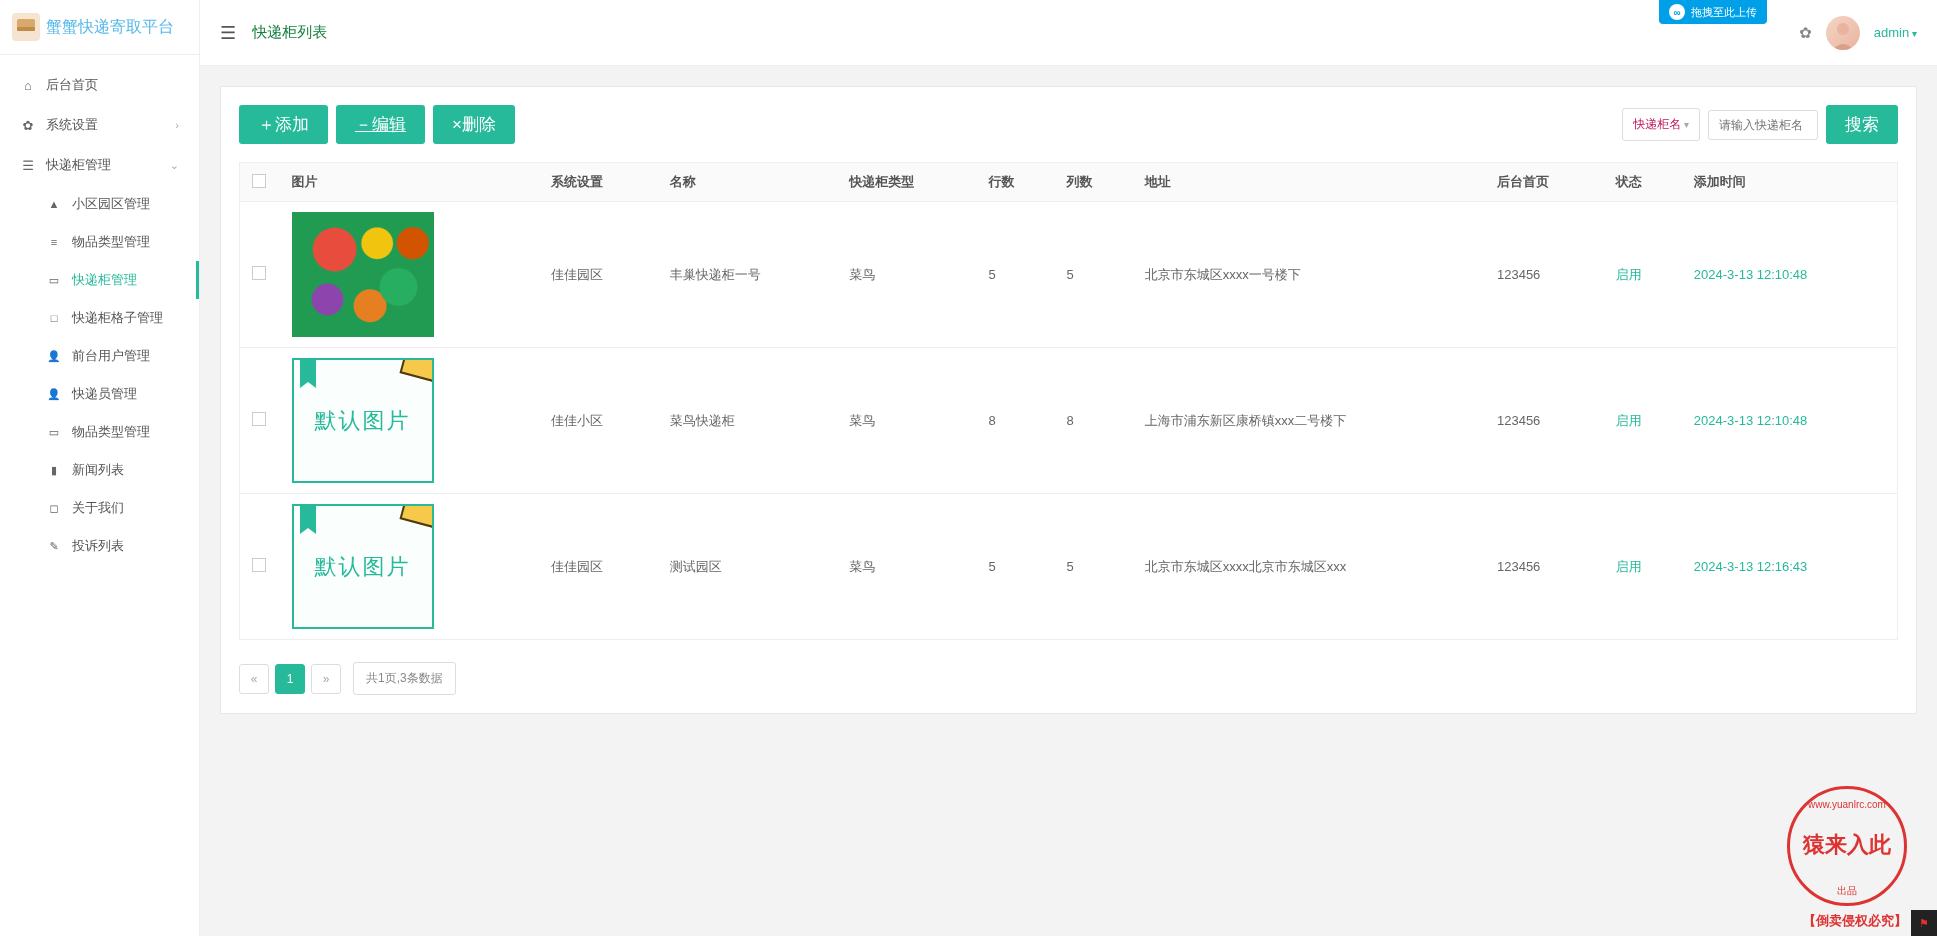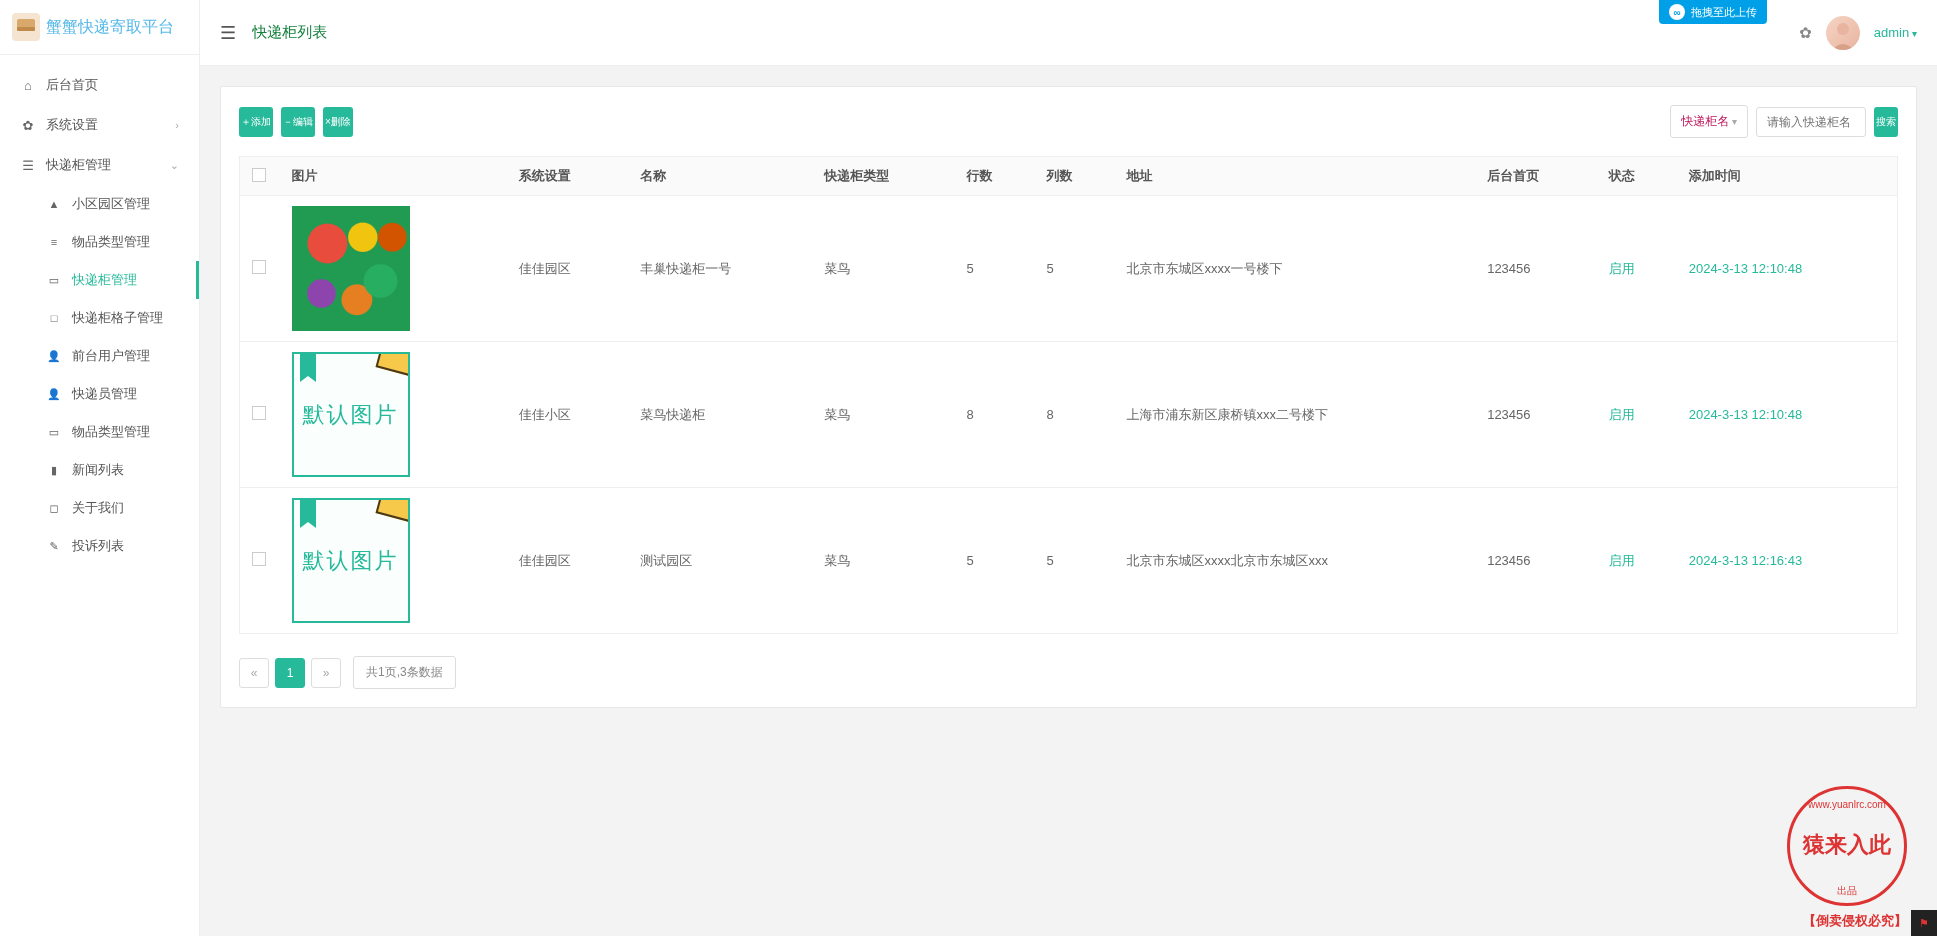--- a/index.html
+++ b/index.html
@@ -28,33 +28,33 @@
 .upload-btn .cloud { background:#fff; color:#00a0e8; border-radius:50%; width:16px; height:16px; display:inline-flex; align-items:center; justify-content:center; font-size:10px; font-weight:bold; }
 .top-right { margin-left: auto; display: flex; align-items: center; gap: 14px; }
 .gear { font-size: 15px; color: #888; cursor:pointer; }
 .avatar { width: 34px; height: 34px; border-radius: 50%; background: linear-gradient(135deg,#f6d5c4,#e8b4a0); overflow:hidden; display:inline-flex; align-items:center; justify-content:center; }
 .avatar svg { width:100%; height:100%; }
 .user-drop { color: #26b99a; font-size: 13px; cursor: pointer; }
 .user-drop::after { content: " ▾"; font-size:10px; }
 .content { flex:1; padding: 20px; overflow:auto; }
 .panel { background: #fff; border: 1px solid #e7e7e7; border-radius: 2px; padding: 18px; }
 .toolbar { display: flex; gap: 8px; margin-bottom: 18px; align-items:center; }
-.btn { border: none; padding: 8px 2px; font-size: 10px; color: #fff; border-radius: 3px; cursor: pointer; }
+.btn { border: none; padding: 8px 19px; font-size: 17px; color: #fff; border-radius: 3px; cursor: pointer; }
 .btn-add { background: #26b99a; }
-.btn-edit { background: #26b99a; }
+.btn-edit { background: #26b99a; text-decoration: underline; }
 .btn-del { background: #26b99a; }
 .toolbar-right { margin-left: auto; display:flex; gap:8px; align-items:center; }
 .select-like { border:1px solid #ddd; padding:7px 10px; border-radius:3px; font-size:12px; color:#be185d; background:#fff; cursor:pointer; }
 .select-like::after { content:" ▾"; font-size:10px; color:#aaa; }
 .search-input { border:1px solid #ddd; padding:7px 10px; border-radius:3px; font-size:12px; width:110px; }
 .table { width: 100%; border-collapse: collapse; border:1px solid #eee; }
 .table th, .table td { padding: 10px 12px; border-bottom: 1px solid #eee; text-align: left; font-size: 13px; vertical-align: middle; }
 .table th { background: #fafafa; font-weight: 600; color:#555; }
 .chk { width:14px; height:14px; border:1px solid #ccc; background:#fff; display:inline-block; cursor:pointer; }
-.img-thumb { width: 118px; height: 125px; display:flex; align-items:center; justify-content:center; border:2px solid #26b99a; background:#fafffe; position:relative; overflow:hidden; }
+.img-thumb { width: 142px; height: 125px; display:flex; align-items:center; justify-content:center; border:2px solid #26b99a; background:#fafffe; position:relative; overflow:hidden; }
 .img-thumb.fruits { border:none; background: radial-gradient(circle at 30% 30%, #e84c3d 0 16%, transparent 17%), radial-gradient(circle at 60% 25%, #f1c40f 0 12%, transparent 13%), radial-gradient(circle at 75% 60%, #27ae60 0 14%, transparent 15%), radial-gradient(circle at 25% 70%, #8e44ad 0 11%, transparent 12%), radial-gradient(circle at 55% 75%, #e67e22 0 13%, transparent 14%), radial-gradient(circle at 85% 25%, #d35400 0 10%, transparent 11%), #219a52; }
 .img-thumb .ribbon { position:absolute; top:0; left:6px; width:16px; height:22px; background:#26b99a; }
 .img-thumb .ribbon::after { content:""; position:absolute; bottom:-6px; left:0; border-left:8px solid #26b99a; border-right:8px solid #26b99a; border-bottom:6px solid transparent; }
 .img-thumb .corner { position:absolute; top:-6px; right:-6px; width:36px; height:24px; background:#f6c94b; transform:rotate(15deg); border:2px solid #4a3a1a; }
 .img-thumb-text { color:#26b99a; font-size:22px; font-weight:500; letter-spacing:2px; }
 .status-on { color: #26b99a; }
 .time-cell { color: #26b99a; }
 .pager { display:flex; gap:6px; margin-top:22px; align-items:center; }
 .pg-btn { width:30px; height:30px; display:inline-flex; align-items:center; justify-content:center; border:1px solid #ddd; border-radius:3px; color:#aaa; cursor:pointer; font-size:12px; }
 .pg-btn.active { background:#26b99a; color:#fff; border-color:#26b99a; }

